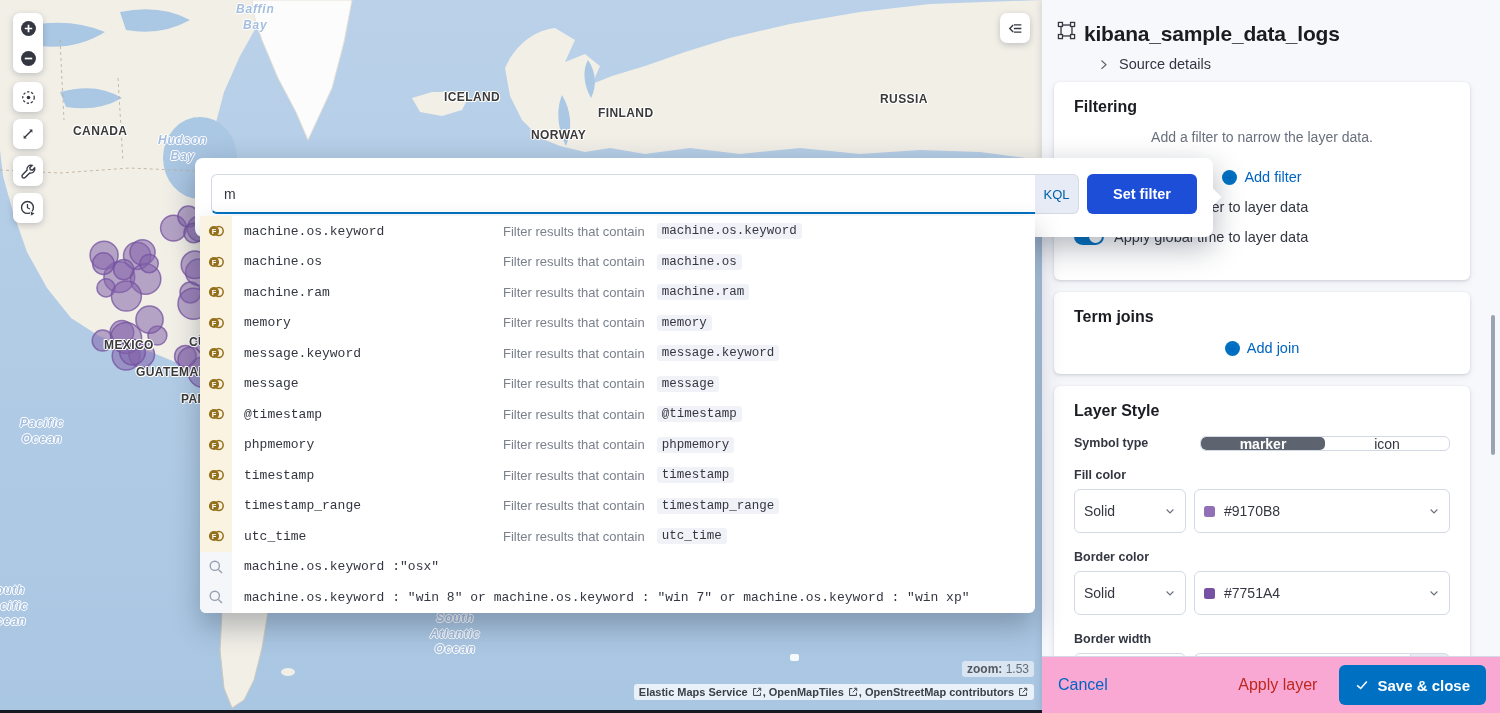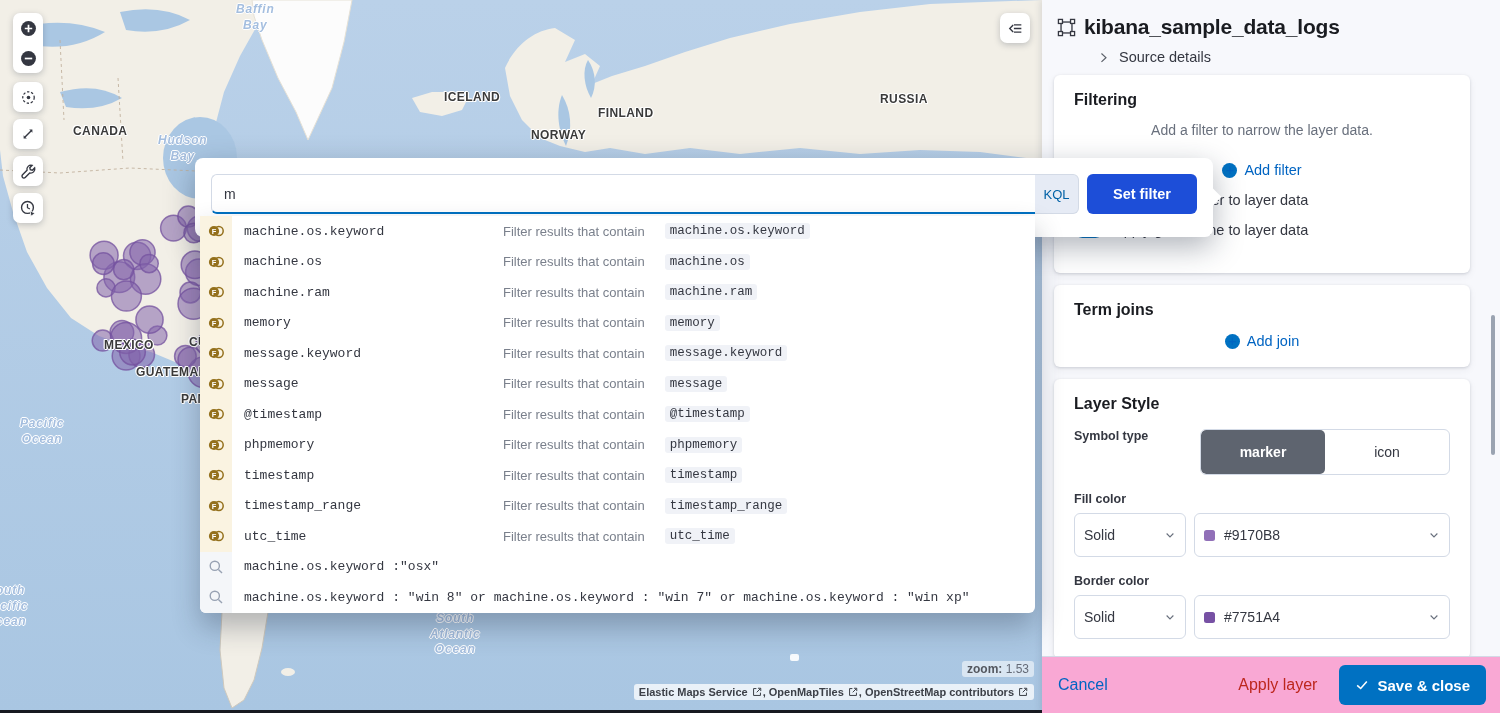--- a/index.html
+++ b/index.html
@@ -37,21 +37,21 @@
     z-index:3; display:flex; align-items:center; white-space:pre; }
   .attribution .ext { margin:0 1px 0 4px; display:inline-flex; }
   .map-dot-artifact { position:absolute; left:790px; top:654px; width:9px; height:7px;
     background:#fff; border-radius:2px; opacity:.9; z-index:2; }
 
   
   .flyout { position:absolute; left:1042px; top:0; width:458px; height:713px;
     background:#f7f8fc; box-shadow:-2px 0 6px rgba(50,60,80,.12); z-index:5; }
   .flyout-header { padding:15px 16px 10px 15px; }
   .flyout-title-row { display:flex; align-items:center; gap:8px; }
-  .flyout-title { font-size:21px; font-weight:bold; color:#1a1c21; letter-spacing:-.2px; }
+  .flyout-title { font-size:21px; font-weight:bold; color:#1a1c21; letter-spacing:-.2px;margin-top:7px; }
   .source-details { display:flex; align-items:center; gap:9px; margin:10px 0 0 40px;
     cursor:pointer; }
   .source-details span { font-size:14.5px; color:#343741; }
 
   .card { background:#fff; border-radius:6px; margin:0 30px 12px 12px; padding:16px 20px;
     box-shadow:0 1px 3px rgba(43,57,76,.18), 0 3px 9px rgba(43,57,76,.06); }
   .card h3 { font-size:16px; font-weight:bold; color:#1a1c21; }
   .help-text { font-size:14px; color:#69707d; text-align:center; margin-top:13px; }
   .add-link { display:flex; align-items:center; justify-content:center; gap:7px;
     margin-top:24px; cursor:pointer; }
@@ -61,21 +61,21 @@
   .toggle-row { display:flex; align-items:center; gap:10px; margin-top:13px; }
   .toggle-row:first-of-type { margin-top:21px; }
   .switch { position:relative; width:30px; height:17px; border-radius:9px; background:#0071c2;
     flex:none; cursor:pointer; }
   .switch::after { content:''; position:absolute; right:2px; top:2px; width:13px; height:13px;
     border-radius:50%; background:#fff; }
   .toggle-row label { font-size:14.5px; color:#343741; cursor:pointer; }
 
   .form-row { display:flex; align-items:flex-start; margin-top:16px; }
   .form-label { width:126px; flex:none; font-size:12.5px; font-weight:bold; color:#343741; }
-  .seg-group { flex:1; display:flex; height:46px; background:#fff; border:1px solid #d3dae6;
+  .seg-group { flex:1; display:flex; height:15px; background:#fff; border:1px solid #d3dae6;
     border-radius:6px; overflow:hidden; }
   .seg { flex:1; display:flex; align-items:center; justify-content:center; font-size:14px;
     color:#343741; cursor:pointer; }
   .seg.selected { background:#5e646f; color:#fff; font-weight:bold; border-radius:5px; }
   .field-label { font-size:12.5px; font-weight:bold; color:#343741; margin-top:17px; }
   .ctl-row { display:flex; gap:8px; margin-top:7px; }
   .select { height:44px; background:#fff; border:1px solid #d3dae6; border-radius:6px;
     display:flex; align-items:center; padding:0 9px; font-size:14px; color:#343741;
     cursor:pointer; }
   .select .sel-text { flex:1; }
@@ -125,21 +125,21 @@
     box-shadow:0 14px 28px rgba(30,40,60,.3); }
   .sugg-row { height:30.5px; display:flex; align-items:center; cursor:pointer; }
   .sugg-icon-cell { width:32px; height:100%; flex:none; display:flex; align-items:center;
     justify-content:center; }
   .sugg-row.field .sugg-icon-cell { background:#faf3e1; }
   .sugg-row.query .sugg-icon-cell { background:#f4f6f9; }
   .sugg-name { margin-left:12px; width:259px; flex:none;
     font-family:"Liberation Mono", monospace; font-size:13px; color:#343741;
     white-space:pre; overflow:hidden; }
   .sugg-name.wide { width:auto; }
-  .sugg-desc { display:flex; align-items:center; gap:20px; font-size:13px; color:#7a808c; }
+  .sugg-desc { display:flex; align-items:center; gap:12px; font-size:13px; color:#7a808c; }
   .sugg-code { background:#f0f2f7; border-radius:3px; padding:1px 5px;
     font-family:"Liberation Mono", monospace; font-size:12.5px; color:#343741; }
 </style>
 </head>
 <body>
 
 <div class="stage">
 
   <div class="map">
     <svg class="basemap" width="1042" height="713" viewBox="0 0 1042 713">

